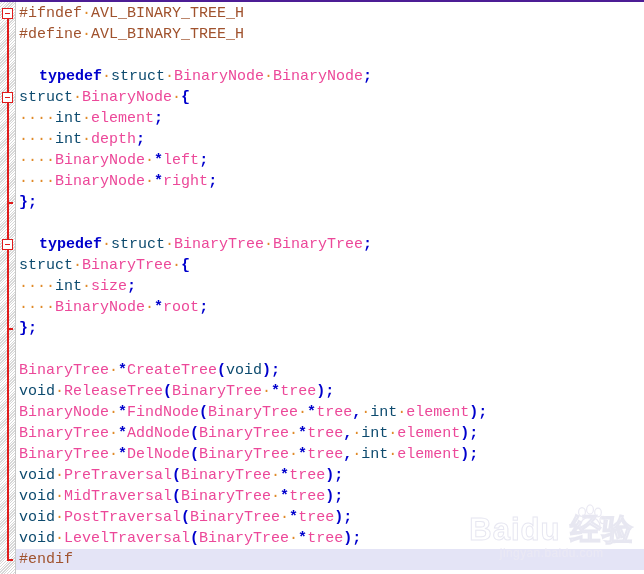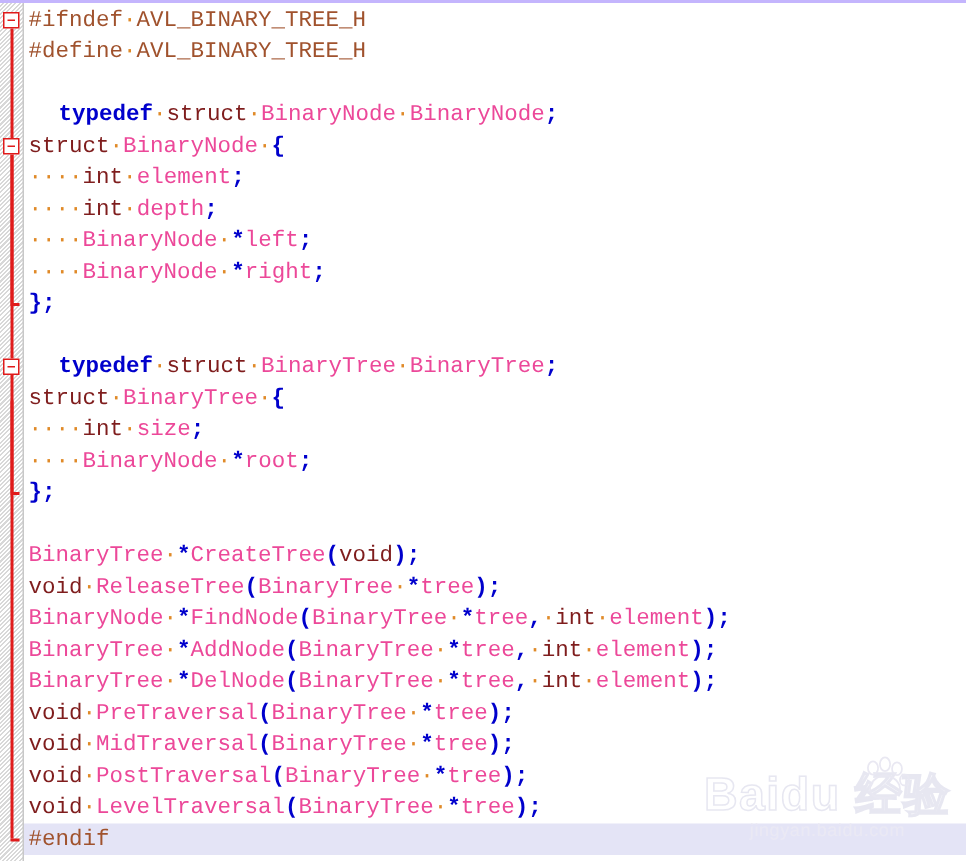--- a/index.html
+++ b/index.html
@@ -4,21 +4,21 @@
 <style>
   html,body{margin:0;padding:0;}
   body{
     width:644px;height:574px;overflow:hidden;
     background:#ffffff;
     font-family:"Liberation Mono","DejaVu Sans Mono",monospace;
   }
   #editor{
     position:relative;width:644px;height:574px;overflow:hidden;
     background:#ffffff;
-    border-top:2px solid #c4b5fd;
+    border-top:2px solid #4c1d95;
     box-sizing:border-box;
   }
   
   #gutter{
     position:absolute;left:0;top:0;width:16px;height:100%;
     background:repeating-linear-gradient(135deg,#ffffff 0px,#ffffff 1px,#d8d8d8 1px,#d8d8d8 2px);
     z-index:3;
   }
   #gutter-edge{
     position:absolute;left:15px;top:0;width:1px;height:100%;
@@ -50,21 +50,21 @@
     font-size:15px;
     font-family:"Liberation Mono","DejaVu Sans Mono",monospace;
     letter-spacing:0px;
     padding-left:3px;
     color:#101018;
     white-space:pre;
   }
   .line.cur{background:#e4e4f6;}
   
   .pp   {color:#a0522d;}
-  .kw   {color:#7f1d1d;}
+  .kw   {color:#0c4a6e;}
   .td   {color:#0000cc;font-weight:bold;margin-left:20px;}
   .op   {color:#0000cc;font-weight:bold;}
   .id   {color:#ec4899;}
   .ws   {color:#e08a28;}
   
   #watermark{
     position:absolute;right:10px;bottom:14px;z-index:6;
     text-align:center;pointer-events:none;user-select:none;
     opacity:.85;
   }

